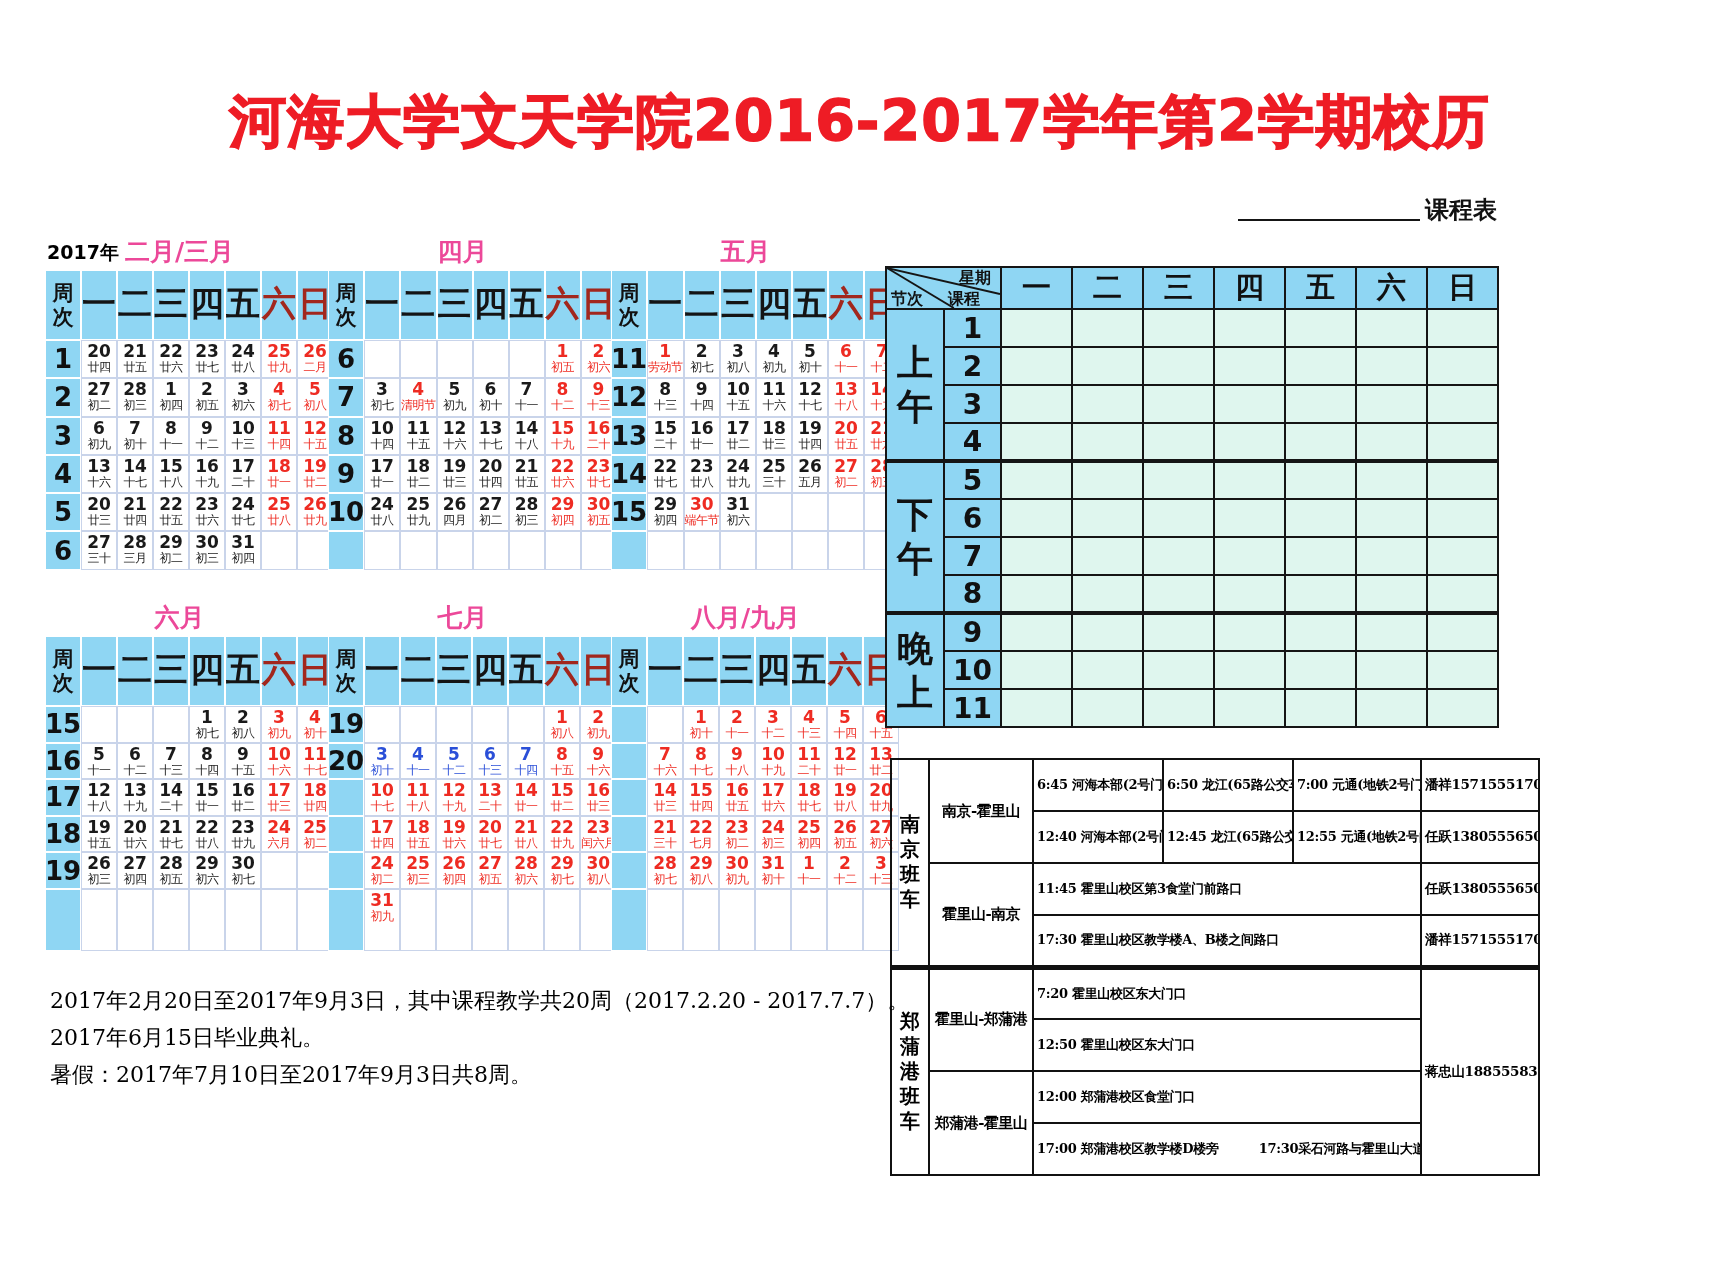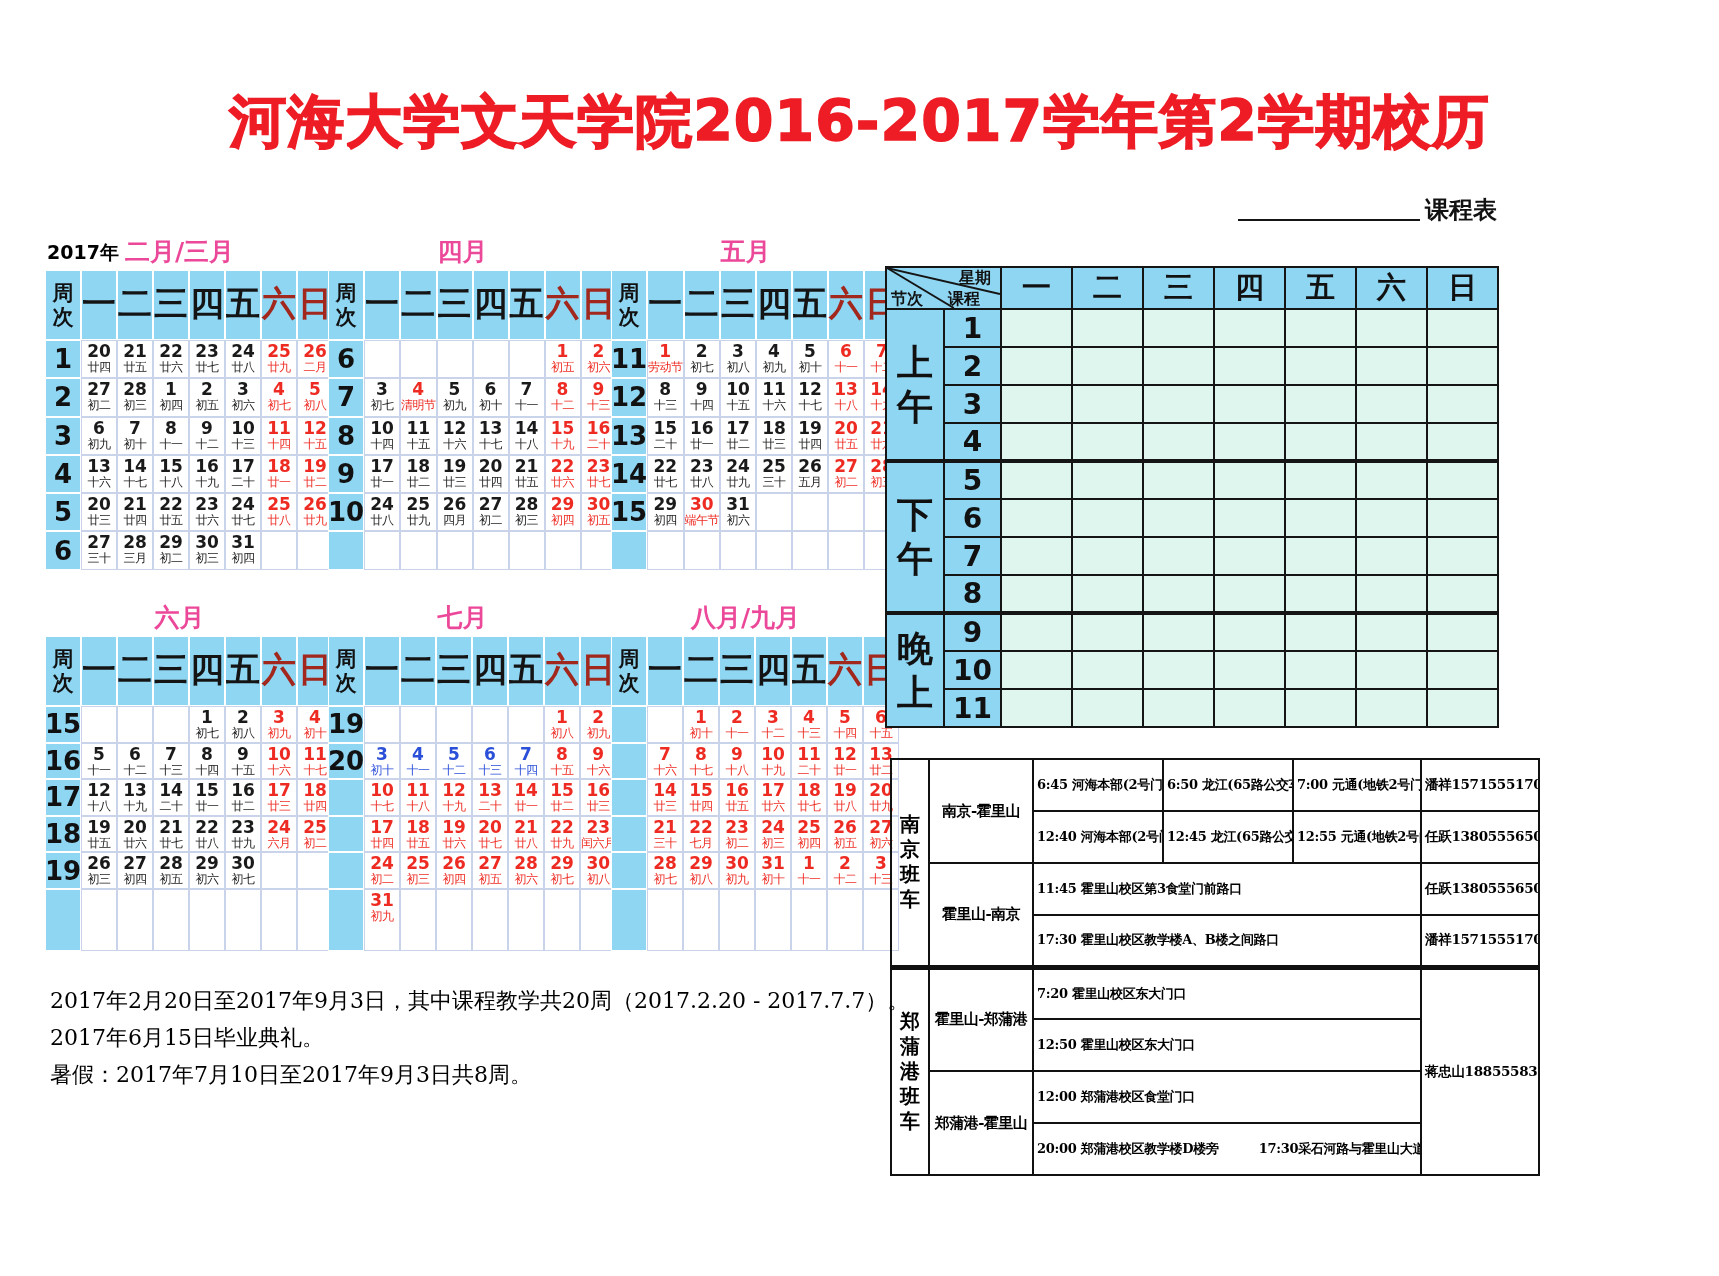--- a/index.html
+++ b/index.html
@@ -1274,21 +1274,21 @@
           <td class="bus-contact" rowspan="4">蒋忠山18855583775</td>
         </tr>
         <tr>
           <td class="bus-stop wide" colspan="3"><span class="stop-seg">12:50 霍里山校区东大门口</span></td>
         </tr>
         <tr>
           <td class="bus-route" rowspan="2">郑蒲港-霍里山</td>
           <td class="bus-stop wide" colspan="3"><span class="stop-seg">12:00 郑蒲港校区食堂门口</span></td>
         </tr>
         <tr>
-          <td class="bus-stop wide" colspan="3"><span class="stop-seg">20:00 郑蒲港校区教学楼D楼旁</span><span class="stop-seg gap">17:30采石河路与霍里山大道交叉路口</span></td>
+          <td class="bus-stop wide" colspan="3"><span class="stop-seg">17:00 郑蒲港校区教学楼D楼旁</span><span class="stop-seg gap">17:30采石河路与霍里山大道交叉路口</span></td>
         </tr>
       </tbody>
   </table>
 
   <div class="notes">
     <div class="notes-line">2017年2月20日至2017年9月3日，其中课程教学共20周（2017.2.20 - 2017.7.7）。</div>
     <div class="notes-line">2017年6月15日毕业典礼。</div>
     <div class="notes-line">暑假：2017年7月10日至2017年9月3日共8周。</div>
   </div>
 

